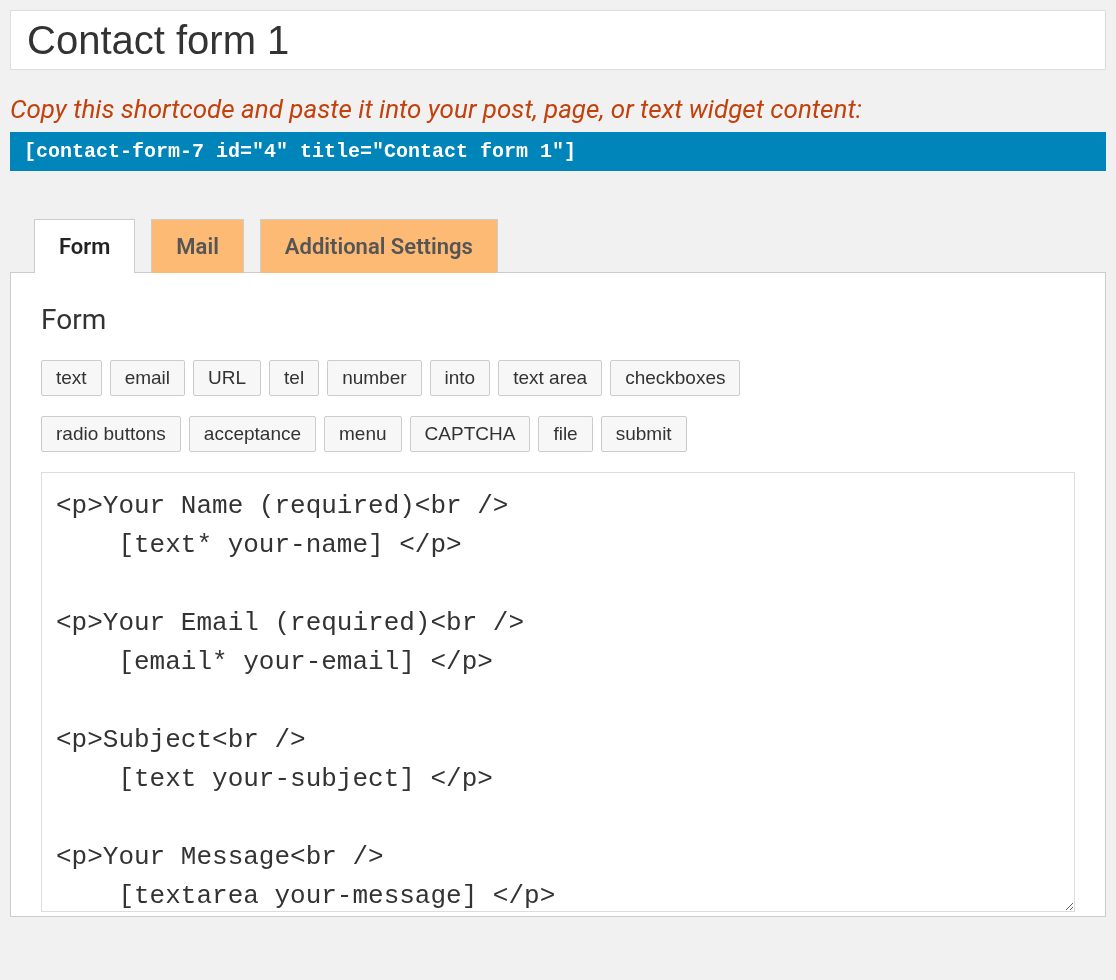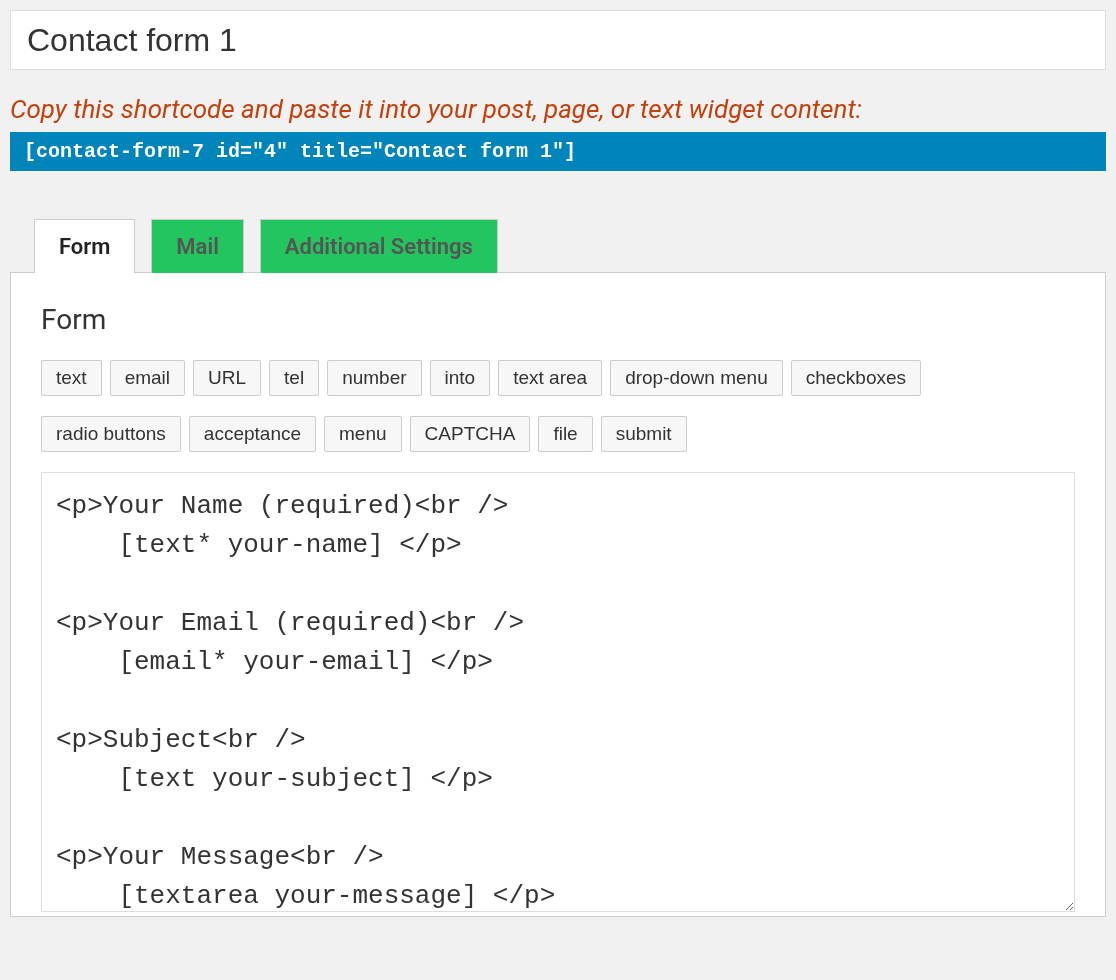--- a/index.html
+++ b/index.html
@@ -9,21 +9,21 @@
     }
     body {
       font-family: -apple-system, BlinkMacSystemFont, "Segoe UI", Roboto, "Helvetica Neue", Arial, sans-serif;
       background: #f1f1f1;
       padding: 10px;
       color: #333;
     }
     .title-input {
       width: 100%;
       padding: 12px 16px;
-      font-size: 32px;
+      font-size: 40px;
       font-weight: 400;
       color: #333;
       background: #fff;
       border: 1px solid #ddd;
       outline: none;
       height: 60px;
       line-height: 1;
     }
     .shortcode-label {
       margin-top: 24px;
@@ -51,21 +51,21 @@
       gap: 16px;
       padding-left: 24px;
       position: relative;
       z-index: 2;
     }
     .tab {
       padding: 14px 24px;
       font-size: 22px;
       font-weight: 600;
       color: #555;
-      background: #22c55e;
+      background: #fdba74;
       border: 1px solid #ccc;
       border-bottom: none;
       cursor: pointer;
     }
     .tab.active {
       background: #fff;
       color: #222;
       border-color: #ccc;
       position: relative;
     }
@@ -144,21 +144,20 @@
     <h2 class="panel-title">Form</h2>
 
     <div class="tag-buttons">
       <button class="tag-btn">text</button>
       <button class="tag-btn">email</button>
       <button class="tag-btn">URL</button>
       <button class="tag-btn">tel</button>
       <button class="tag-btn">number</button>
       <button class="tag-btn">into</button>
       <button class="tag-btn">text area</button>
-      <button class="tag-btn">drop-down menu</button>
       <button class="tag-btn">checkboxes</button>
     </div>
 
     <div class="tag-buttons">
       <button class="tag-btn">radio buttons</button>
       <button class="tag-btn">acceptance</button>
       <button class="tag-btn">menu</button>
       <button class="tag-btn">CAPTCHA</button>
       <button class="tag-btn">file</button>
       <button class="tag-btn">submit</button>

